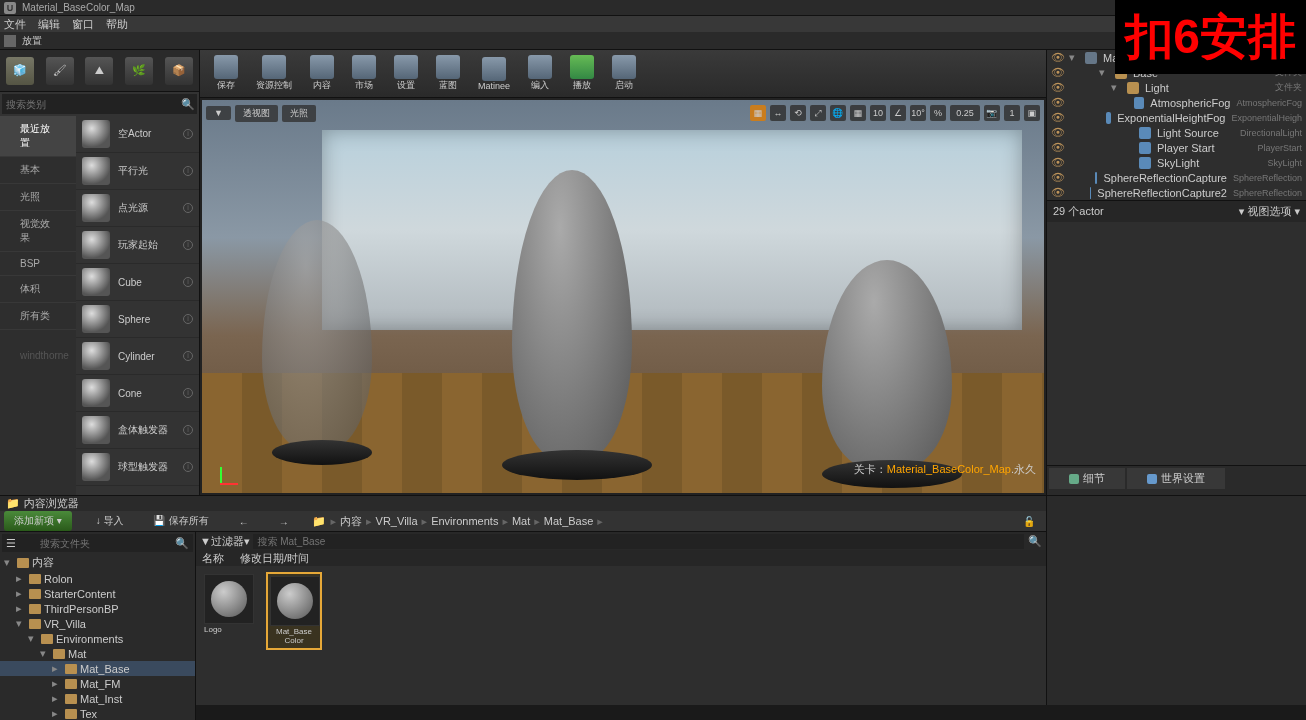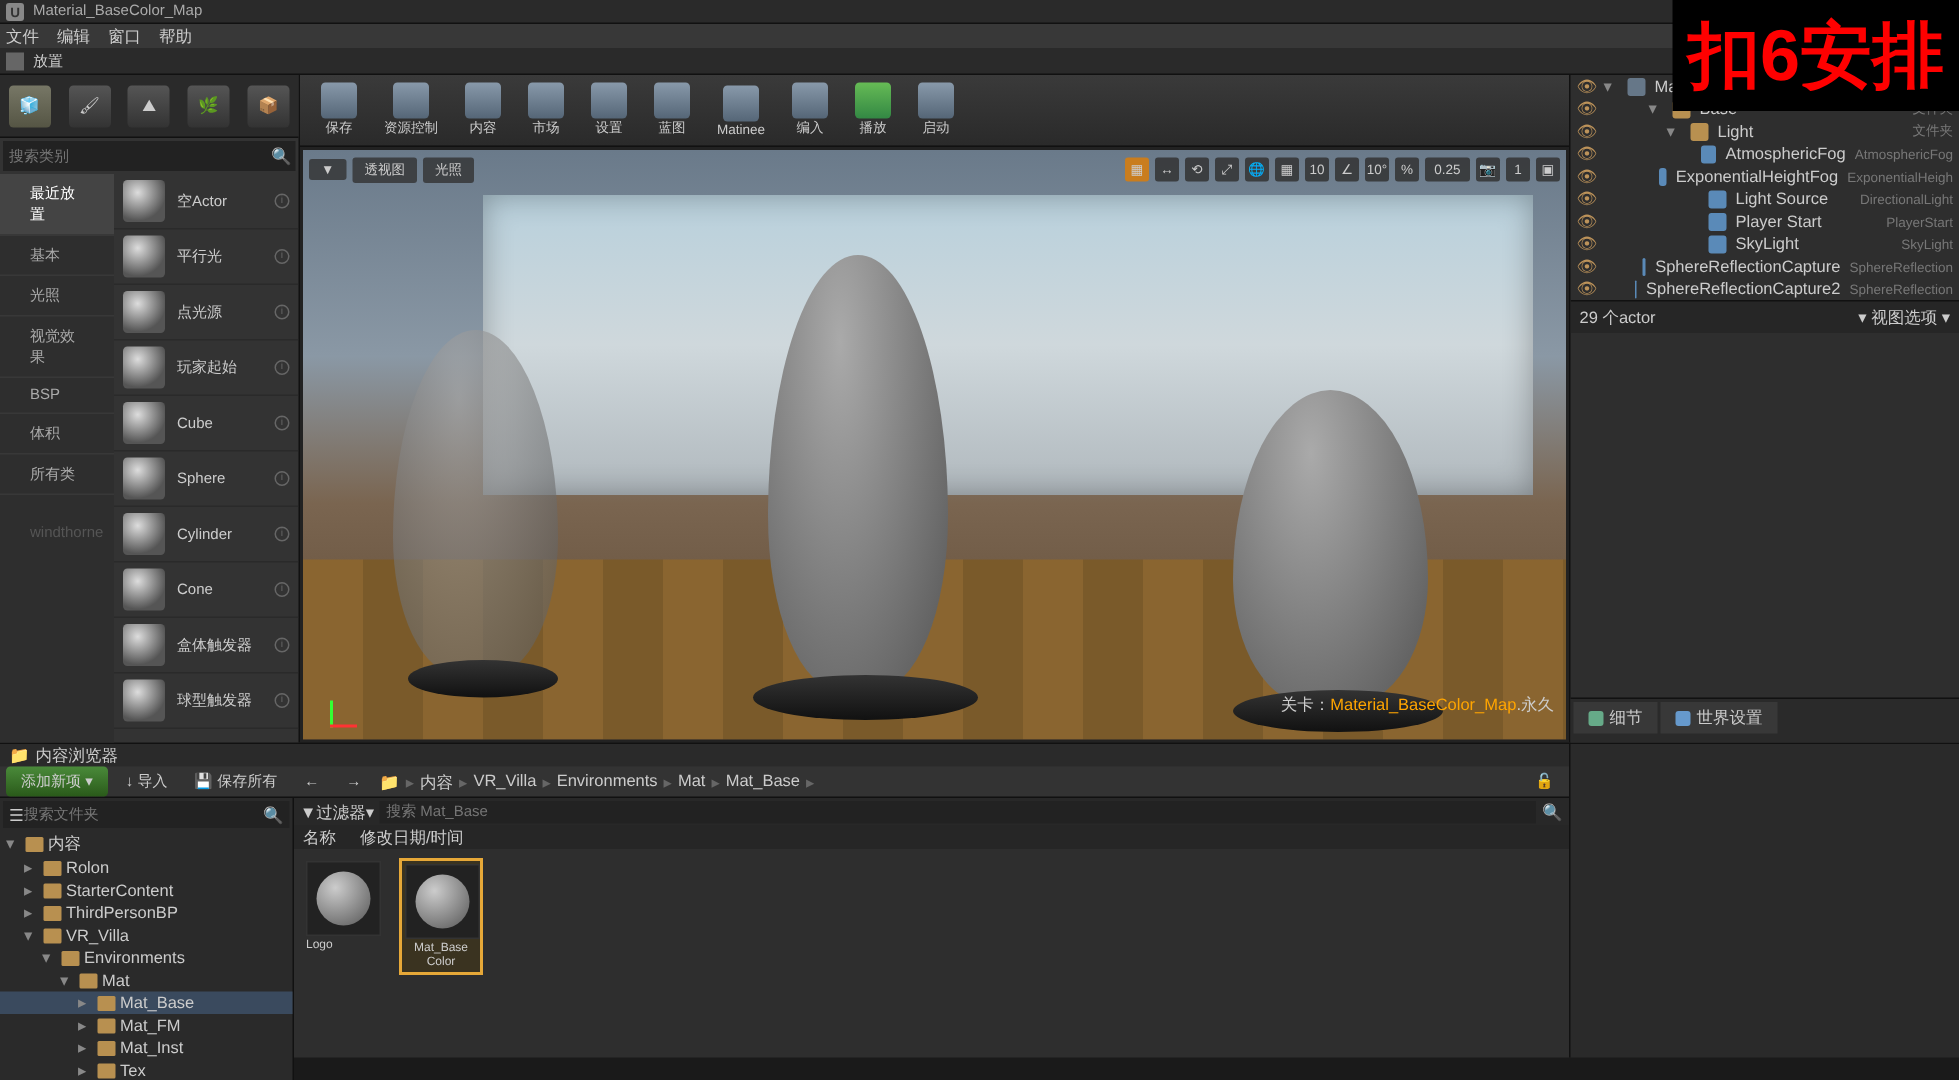--- a/index.html
+++ b/index.html
@@ -75,38 +75,38 @@
 .outliner { flex:1; display:flex; flex-direction:column; overflow:hidden;}
 .outrow { display:flex; align-items:center; padding:1px 4px; gap:6px; font-size:10px;}
 .outrow .eye { width:12px; color:#bd935a;}
 .outrow .arrow { width:10px; color:#888;}
 .outrow .oicon { width:12px; height:12px; background:#678; border-radius:2px;}
 .outrow .olbl { flex:1;}
 .outrow .otype { color:#777; font-size:9px;}
 .outstatus { padding:3px 6px; background:#262626; font-size:9px; display:flex; justify-content:space-between; border-top:1px solid #111;}
 .details { height:30px; border-top:1px solid #111; background:#2a2a2a;}
 .details .dtabs { display:flex; gap:2px; padding:2px;}
-.details .dtab { padding:3px 10px; background:#383838; font-size:10px; display:flex; align-items:center; gap:4px;}
+.details .dtab { padding:3px 20px; background:#383838; font-size:10px; display:flex; align-items:center; gap:4px;}
 .details .dtab .dicon { width:10px; height:10px; background:#6a8; border-radius:2px;}
 
 
 .watermark { position:absolute; right:0; top:0; font-size:48px; font-weight:bold; color:#f00; background:#000; padding:0 10px; height:74px; display:flex; align-items:center;}
 
 
 .cbpanel { flex:1; display:flex; flex-direction:column; background:#2e2e2e;}
 .cbtab { height:18px; background:#2a2a2a; display:flex; align-items:center; padding:0 6px; gap:4px; font-size:10px;}
-.cbtop { height:22px; background:#333; display:flex; align-items:center; gap:6px; padding:0 4px; border-bottom:1px solid #111;}
+.cbtop { height:22px; background:#333; display:flex; align-items:center; gap:18px; padding:0 4px; border-bottom:1px solid #111;}
 .cbtop .addbtn { padding:3px 10px; background:linear-gradient(#4a8a3a,#2a5a1a); border-radius:3px; font-size:10px;}
 .cbtop .navbtn { padding:3px 6px; font-size:10px;}
 .cbtop .crumbs { display:flex; align-items:center; gap:4px; font-size:10px;}
 .cbtop .crumbs span.sep { color:#666;}
 .cbbody { flex:1; display:flex;}
 .cbtree { width:196px; background:#2a2a2a; border-right:1px solid #111; display:flex; flex-direction:column;}
 .cbtree .tsearch { height:18px; background:#222; margin:2px; display:flex; align-items:center; padding:0 4px;}
-.cbtree .tsearch input { flex:1; background:transparent; border:none; color:#888; font-size:10px; outline:none;}
+.cbtree .tsearch input { flex:1; background:transparent; border:none; color:#888; font-size:10px; outline:none;margin-left:24px;}
 .cbtree .tnode { padding:1px 0 1px 4px; font-size:10px; display:flex; align-items:center; gap:3px;}
 .cbtree .tnode .tfold { width:12px; height:10px; background:#b89050; border-radius:1px;}
 .cbtree .tnode.sel { background:#3a4a5e;}
 .cbmain { flex:1; display:flex; flex-direction:column;}
 .cbfilter { height:18px; display:flex; align-items:center; padding:0 4px; gap:4px; background:#282828;}
 .cbfilter input { flex:1; background:#222; border:none; padding:2px 4px; color:#888; font-size:10px; outline:none;}
 .cbviewhdr { height:16px; display:flex; align-items:center; padding:0 6px; gap:16px; background:#262626; font-size:9px; color:#888;}
 .cbassets { flex:1; padding:6px; display:flex; gap:8px; align-items:flex-start;}
 .asset { width:56px; display:flex; flex-direction:column; align-items:flex-start; gap:2px; padding:2px;}
 .asset .athumb { width:50px; height:50px; background:#222; border:1px solid #333; display:flex; align-items:center; justify-content:center;}

